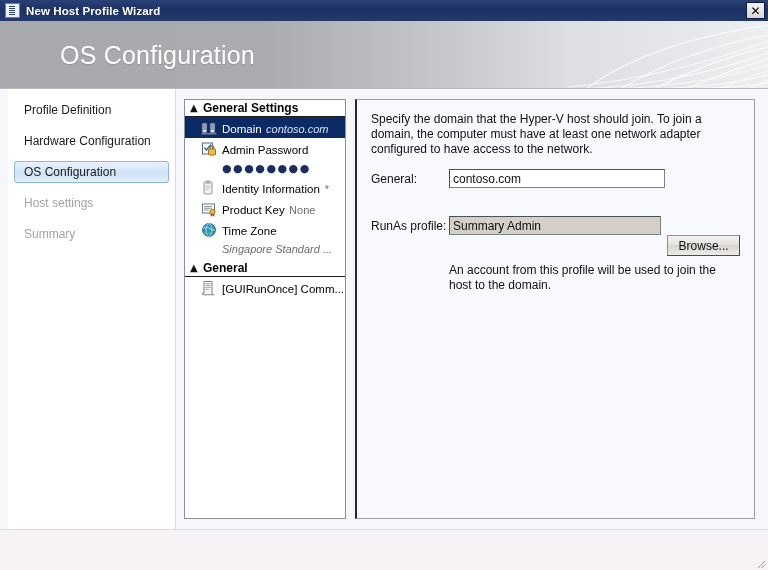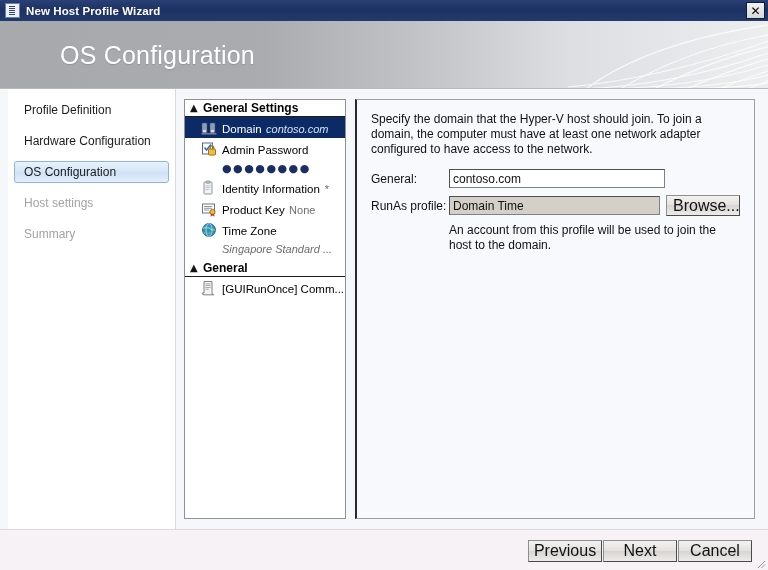--- a/index.html
+++ b/index.html
@@ -232,24 +232,25 @@
     font-size: 12px; color: #111;
     padding: 0 3px;
     box-sizing: border-box;
     display: flex; align-items: center;
   }
   .btn {
     background: linear-gradient(to bottom, #f3f2f0 0%, #e4e2de 48%, #d8d5d0 50%, #ecebe8 100%);
     border: 1px solid #8f8f8f;
     border-right-color: #4b4b4b;
     border-bottom-color: #4b4b4b;
-    font-size: 16px; color: #111;
+    font-size: 12px; color: #111;
     font-family: "Liberation Sans", sans-serif;
     box-sizing: border-box;
     cursor: default;
+    margin-top: 40px;
   }
   .browse-btn {
     width: 74px; height: 21px;
     margin-left: 6px;
   }
   .hint {
     font-size: 12px; color: #111;
     line-height: 15px;
     margin-left: 78px;
     width: 280px;
@@ -441,21 +442,21 @@
     <div class="content-panel">
       <div class="desc">Specify the domain that the Hyper-V host should join. To join a domain, the computer must have at least one network adapter configured to have access to the network.</div>
 
       <div class="field-row">
         <span class="field-label">General:</span>
         <input class="text-input" type="text" value="contoso.com" style="">
       </div>
 
       <div class="field-row">
         <span class="field-label">RunAs profile:</span>
-        <div class="readonly-input">Domain Time</div>
+        <div class="readonly-input">Summary Admin</div>
         <button class="btn browse-btn">Browse...</button>
       </div>
 
       <div class="hint">An account from this profile will be used to join the host to the domain.</div>
     </div>
   </div>
 
   <div class="footer">
     <div class="footer-buttons">
       <button class="btn footer-btn">Previous</button>

